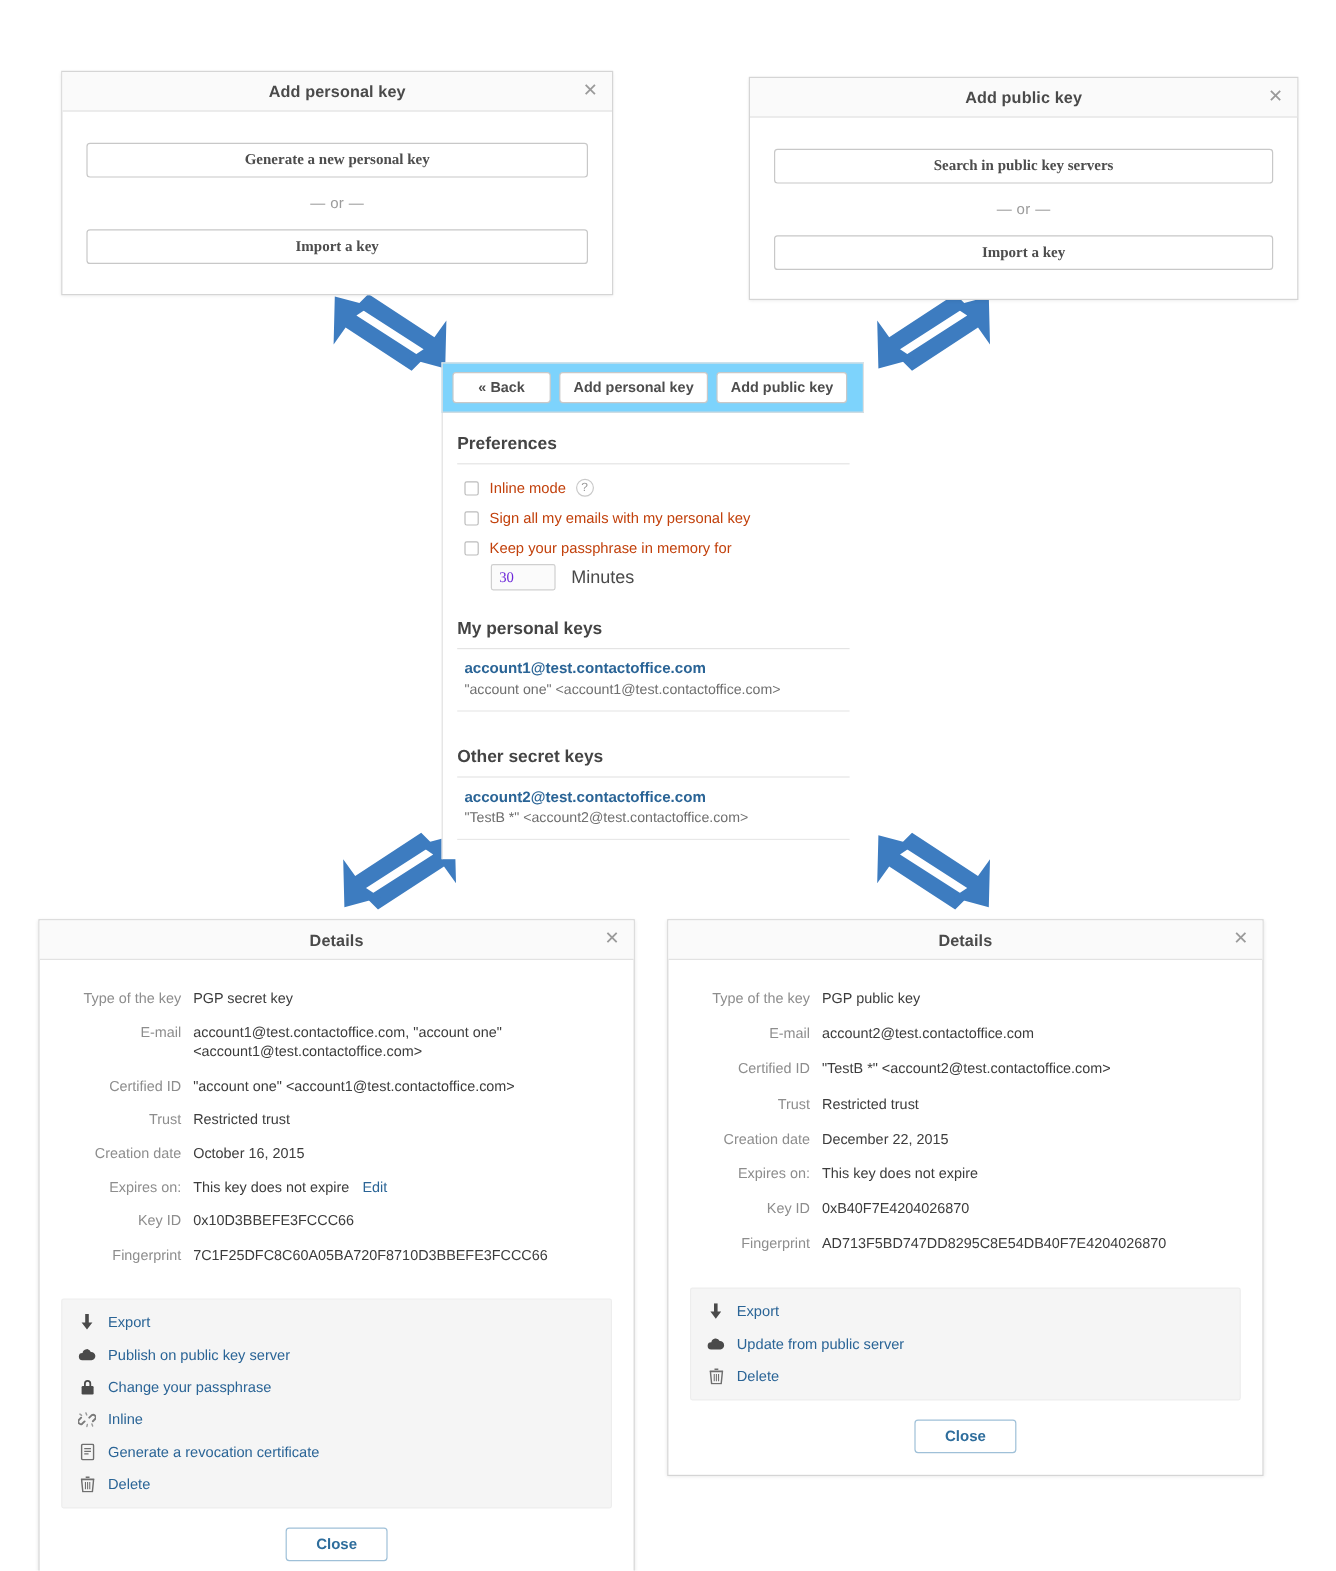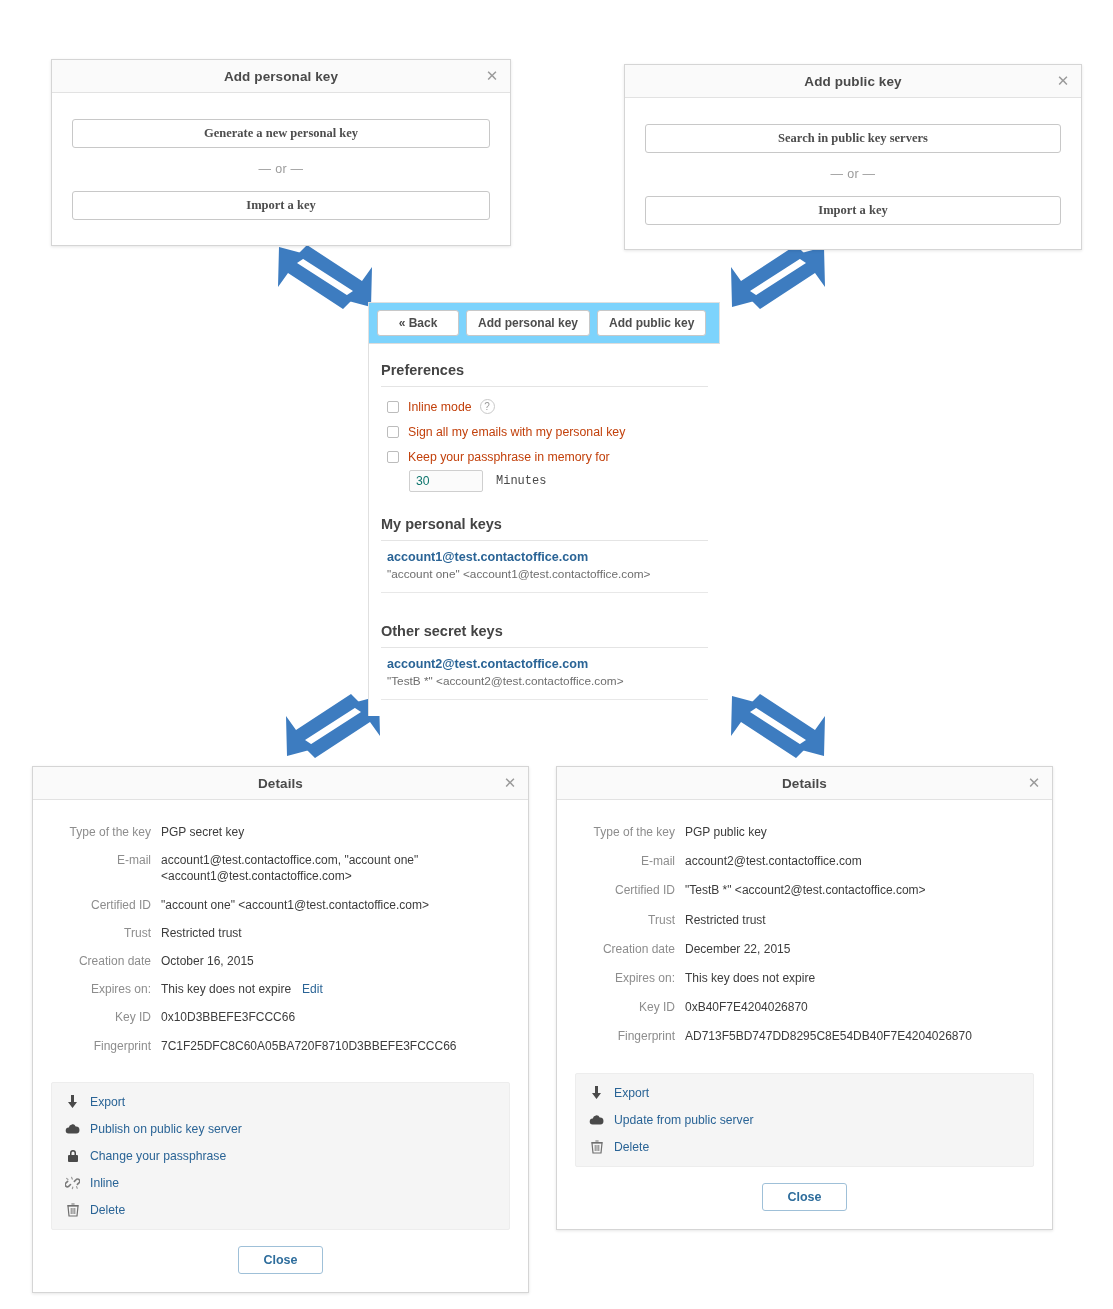--- a/index.html
+++ b/index.html
@@ -165,36 +165,35 @@
     margin-left: 8px;
     cursor: pointer;
     box-sizing: border-box;
   }
   .minutes-row {
     display: flex;
     align-items: center;
     margin: 4px 0 4px 22px;
   }
   .minutes-input {
-    width: 74px;
+    width: 54px;
     height: 22px;
     border: 1px solid #cfcfcf;
     border-radius: 2px;
     background: #fbfbfb;
-    font-family: Liberation Sans, sans-serif;
+    font-family: Liberation Serif, serif;
     font-size: 12.2px;
-    color: #0f766e;
+    color: #6d28d9;
     padding: 0 6px;
     box-sizing: border-box;
   }
   .minutes-label {
-    font-size: 12px;
+    font-size: 15px;
     color: #4a4a4a;
     margin-left: 13px;
-    font-family: Liberation Mono, monospace;
   }
   .key-entry {
     border-bottom: 1px solid #e8e8e8;
     padding: 9px 0 11px 6px;
   }
   .key-email {
     font-size: 12.6px;
     font-weight: bold;
     color: #2a6496;
     cursor: pointer;
@@ -447,20 +446,29 @@
               <path d="M5.5 8.5 L3.5 10.5 a2.2 2.2 0 0 1 -3 -3 L2.6 5.4" stroke="#7a7a7a" stroke-width="1.6" fill="none" stroke-linecap="round"></path>
               <path d="M9.4 5.4 L11.5 3.3 a2.2 2.2 0 0 1 3 3 L12.4 8.4" stroke="#7a7a7a" stroke-width="1.6" fill="none" stroke-linecap="round"></path>
               <path d="M6.6 1.4 L7.3 3.1 M1.6 2.4 L3 3.5 M11.6 10.6 L12.2 12.3 M7.8 11 L7.4 12.7" stroke="#9a9a9a" stroke-width="1.2" stroke-linecap="round"></path>
             </svg>
           </span>
           <span class="action-label">Inline</span>
         </div>
         <div class="action-item">
           <span class="action-icon">
             <svg width="12" height="14" viewBox="0 0 12 14">
+              <rect x="1" y="0.6" width="10" height="12.8" rx="1" fill="none" stroke="#6f6f6f" stroke-width="1.2"></rect>
+              <path d="M3.2 4.2 h5.6 M3.2 6.4 h5.6 M3.2 8.6 h3.6" stroke="#6f6f6f" stroke-width="1"></path>
+            </svg>
+          </span>
+          <span class="action-label">Generate a revocation certificate</span>
+        </div>
+        <div class="action-item">
+          <span class="action-icon">
+            <svg width="12" height="14" viewBox="0 0 12 14">
               <path d="M1 3 h10 l-1 10 h-8 z" fill="none" stroke="#6f6f6f" stroke-width="1.2"></path>
               <path d="M0.4 2.6 h11.2 M4.4 1 h3.2" stroke="#6f6f6f" stroke-width="1.2"></path>
               <path d="M4.2 5 v6 M6 5 v6 M7.8 5 v6" stroke="#6f6f6f" stroke-width="0.9"></path>
             </svg>
           </span>
           <span class="action-label">Delete</span>
         </div>
       </div>
 
       <div class="dialog-footer">

